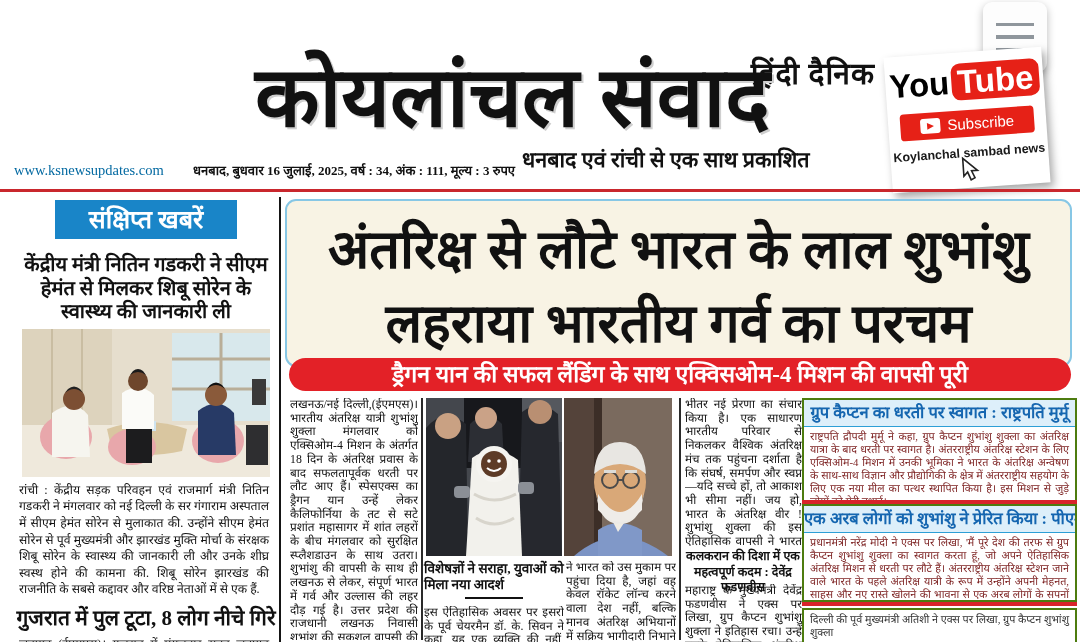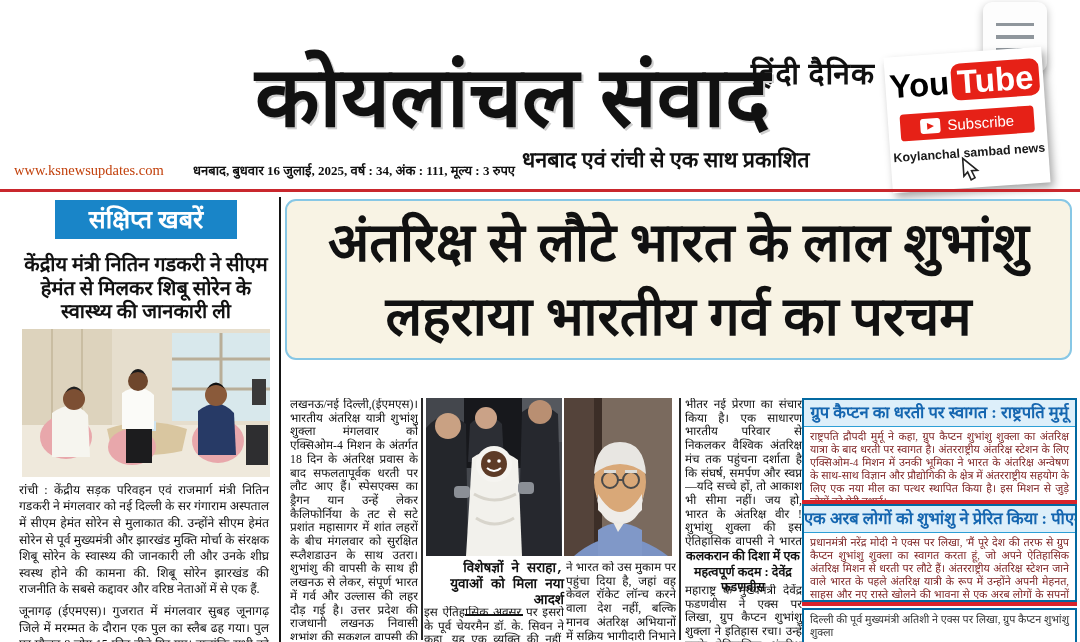--- a/index.html
+++ b/index.html
@@ -8,21 +8,21 @@
     font-family:"Liberation Serif", serif;color:#111;overflow:hidden;
   }
   .abs{position:absolute;}
 
   
   .tagline{left:700px;top:20px;width:175px;text-align:right;
     font-size:30px;font-weight:bold;letter-spacing:1px;margin-top:32px;}
   .masthead{left:130px;top:34px;width:745px;margin:10px;text-align:center;
     font-size:84px;line-height:108px;font-weight:900;
     text-shadow:2px 2px 0 #cfcfcf;}
-  .website{left:14px;top:162px;font-size:14.5px;color:#c2410c;}
+  .website{left:14px;top:162px;font-size:14.5px;color:#0369a1;}
   .dateline{left:193px;top:161px;width:330px;font-size:13px;font-weight:bold;}
   .publine{left:522px;top:144px;width:360px;font-size:21.5px;font-weight:bold;}
   .red-rule{left:0;top:189px;width:1080px;height:3px;background:#c9272d;}
 
   .menu-card{left:983px;top:2px;width:64px;height:70px;background:#fdfdfd;
     border-radius:9px;box-shadow:0 3px 8px rgba(0,0,0,.28);
     display:flex;flex-direction:column;justify-content:center;gap:9px;align-items:center;}
   .menu-card .bar{display:block;width:38px;height:3.5px;background:#8f969c;}
 
   .yt-card{left:888px;top:52px;width:158px;height:136px;background:#fff;
@@ -46,43 +46,43 @@
     font-size:25px;font-weight:bold;text-align:center;padding:1px 0 4px 0;}
   .lc-head1{font-size:20px;font-weight:bold;text-align:center;line-height:1.18;margin:14px 2px 5px 2px;}
   .lc-photo{display:block;margin:0 auto;}
   .lc-body{font-size:12.2px;line-height:1.36;text-align:justify;margin:5px 9px 0 5px;}
   .lc-head2{font-size:21px;font-weight:bold;text-align:center;margin:5px 0 2px 0;}
 
   
   .main{left:285px;top:197px;width:792px;height:445px;overflow:hidden;}
   .head-box{position:absolute;left:0;top:2px;width:783px;height:152px;
     background:#f8f3e4;border:2.5px solid #87c7e5;border-radius:11px;
-    text-align:center;font-size:54px;font-weight:800;line-height:74px;padding-top:5px;}
+    text-align:center;font-size:54px;font-weight:800;line-height:74px;padding-top:12px;}
   .red-band{position:absolute;left:4px;top:161px;width:782px;height:33px;background:#e32127;
     border-radius:17px;color:#fff;font-size:23px;font-weight:bold;line-height:33px;text-align:center;}
   .story{position:absolute;left:0;top:199px;width:792px;height:246px;}
   .stxt{font-size:11.8px;line-height:13.7px;text-align:justify;}
   .col1{position:absolute;left:5px;top:2px;width:128px;height:242px;overflow:hidden;}
   .vline{position:absolute;top:2px;width:1.5px;height:242px;background:#2a2a2a;}
   .vl-a{left:136px;} .vl-b{left:394px;}
   .ph-astro{position:absolute;left:141px;top:2px;}
   .ph-modi{position:absolute;left:279px;top:2px;}
   .caption-head{position:absolute;left:139px;top:165px;width:140px;
-    font-size:13.5px;font-weight:bold;text-align:right;line-height:1.2;font-family:Liberation Mono, monospace;}
+    font-size:13.5px;font-weight:bold;text-align:left;line-height:1.2;}
   .caption-rule{width:58px;border:0;border-top:2px solid #111;margin:4px auto 0 auto;}
   .col2{position:absolute;left:139px;top:210px;width:140px;height:36px;overflow:hidden;}
   .col3{position:absolute;left:281px;top:165px;width:110px;height:81px;overflow:hidden;}
   .col4a{position:absolute;left:400px;top:2px;width:117px;height:150px;overflow:hidden;}
   .col4-sub{position:absolute;left:397px;top:153px;width:122px;
     font-size:12.5px;font-weight:bold;text-align:center;line-height:1.25;}
   .col4b{position:absolute;left:400px;top:188px;width:117px;height:58px;overflow:hidden;}
 
   
   .sidebar{position:absolute;left:517px;top:0;width:275px;height:246px;}
-  .side-box{position:absolute;left:0;width:271px;border:2px solid #0369a1;background:#fff;overflow:hidden;}
+  .side-box{position:absolute;left:0;width:271px;border:2px solid #4d7c0f;background:#fff;overflow:hidden;}
   .side-head{background:#ddeffa;color:#1566b0;font-size:16.5px;font-weight:bold;
     text-align:center;height:26px;line-height:26px;border-bottom:1.5px solid #2d9fd6;white-space:nowrap;}
   .side-body{color:#7b1f1f;font-size:10.8px;line-height:13.1px;text-align:justify;padding:3px 6px;}
   .sb1{top:2px;height:100px;} .sb2{top:108px;height:94px;} .sb3{top:212px;height:34px;}
   .side-sep{position:absolute;left:0;width:275px;height:4px;background:#d8232a;}
   .sp1{top:104px;} .sp2{top:206px;}
   .side-head-solid{background:#1985c8;color:#fff;border-bottom:0;height:27px;line-height:27px;}
   .sb3 .side-body{color:#333;}
 </style>
 </head>
@@ -146,27 +146,29 @@
       <path d="M100 64 Q118 52 132 66 L132 100 L100 100 Z" fill="#fbfbf8"></path>
       <circle cx="116" cy="52" r="10" fill="#6e462c"></circle>
       <path d="M108 46 Q116 40 124 46 L121 42 Q116 38 111 42 Z" fill="#1a1a1a"></path>
       <rect x="104" y="100" width="26" height="34" fill="#1c1c1e"></rect>
       <path d="M176 82 Q196 66 212 84 L214 126 L176 126 Z" fill="#273a66"></path>
       <circle cx="194" cy="66" r="11" fill="#8a5a3a"></circle>
       <path d="M185 60 Q194 52 203 60 L200 56 Q194 51 188 56 Z" fill="#111"></path>
     </svg>
 
     <div class="lc-body">रांची : केंद्रीय सड़क परिवहन एवं राजमार्ग मंत्री नितिन गडकरी ने मंगलवार को नई दिल्ली के सर गंगाराम अस्पताल में सीएम हेमंत सोरेन से मुलाकात की. उन्होंने सीएम हेमंत सोरेन से पूर्व मुख्यमंत्री और झारखंड मुक्ति मोर्चा के संरक्षक शिबू सोरेन के स्वास्थ्य की जानकारी ली और उनके शीघ्र स्वस्थ होने की कामना की. शिबू सोरेन झारखंड की राजनीति के सबसे कद्दावर और वरिष्ठ नेताओं में से एक हैं.</div>
+    <div class="lc-head2">गुजरात में पुल टूटा, 8 लोग नीचे गिरे</div>
     <div class="lc-body">जूनागढ़ (ईएमएस)। गुजरात में मंगलवार सुबह जूनागढ़ जिले में मरम्मत के दौरान एक पुल का स्लैब ढह गया। पुल पर मौजूद 8 लोग 15 फीट नीचे गिर गए। हालांकि सभी को बचा लिया गया है। जूनागढ़ में यह हादसा मांगरोल तालुका के अजाज गांव में हुआ। यह पुल केशोद को माधवपुर से जोड़ने वाला एक मुख्य रास्ता है, जहां से रोजाना कई वाहन गुजरते हैं। सुबह पुल की मरम्मत का काम चल रहा था। तभी अचानक पुल का स्लैब ढह</div>
   </div>
 
   <div class="abs vdiv1"></div>
 
   <div class="abs main">
     <div class="head-box">अंतरिक्ष से लौटे भारत के लाल शुभांशु लहराया भारतीय गर्व का परचम</div>
+    <div class="red-band">ड्रैगन यान की सफल लैंडिंग के साथ एक्विसओम-4 मिशन की वापसी पूरी</div>
 
     <div class="story">
       <div class="col1 stxt">लखनऊ/नई दिल्ली,(ईएमएस)। भारतीय अंतरिक्ष यात्री शुभांशु शुक्ला मंगलवार को एक्सिओम-4 मिशन के अंतर्गत 18 दिन के अंतरिक्ष प्रवास के बाद सफलतापूर्वक धरती पर लौट आए हैं। स्पेसएक्स का ड्रैगन यान उन्हें लेकर कैलिफोर्निया के तट से सटे प्रशांत महासागर में शांत लहरों के बीच मंगलवार को सुरक्षित स्प्लैशडाउन के साथ उतरा। शुभांशु की वापसी के साथ ही लखनऊ से लेकर, संपूर्ण भारत में गर्व और उल्लास की लहर दौड़ गई है। उत्तर प्रदेश की राजधानी लखनऊ निवासी शुभांशु की सकुशल वापसी की खबर मिलते ही उनके घर पर उत्सव का माहौल बन गया। माता-पिता की आंखों में</div>
       <div class="vline vl-a"></div>
 
       <svg class="ph-astro" width="136" height="158" viewBox="0 0 136 158">
         <rect width="136" height="158" fill="#44474d"></rect>
         <rect x="38" y="0" width="62" height="70" fill="#17181c"></rect>
         <rect x="96" y="0" width="40" height="44" fill="#55585e"></rect>
         <path d="M0 30 Q18 8 40 26 L42 158 L0 158 Z" fill="#24262b"></path>

